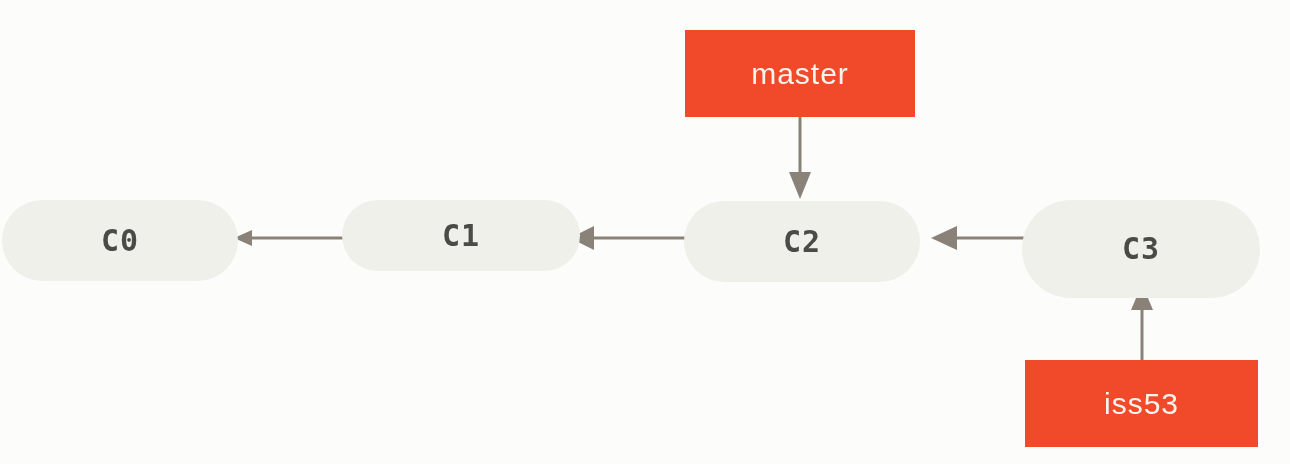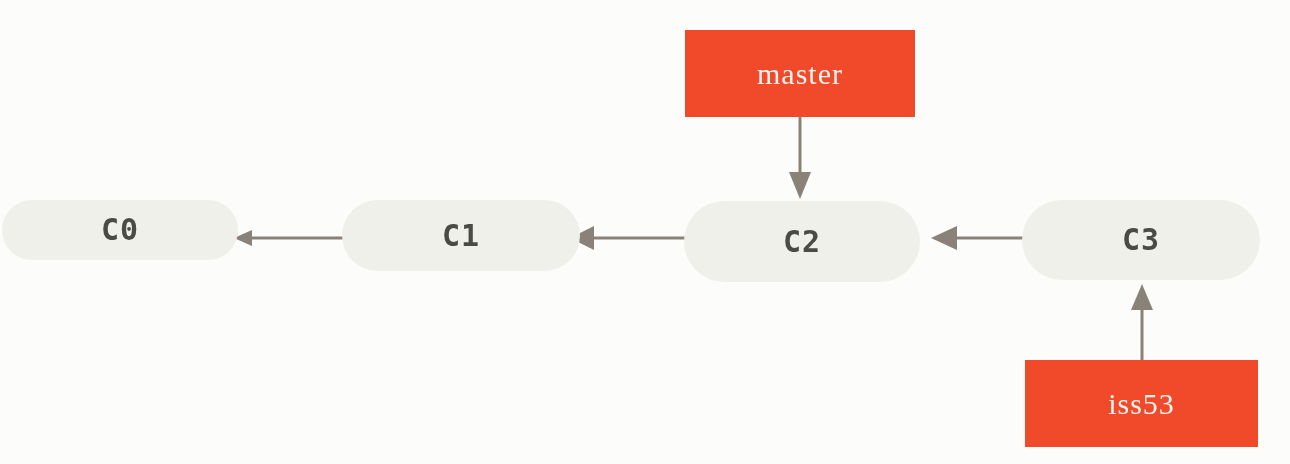--- a/index.html
+++ b/index.html
@@ -48,21 +48,21 @@
   }
   .branch-box {
     position: absolute;
     background: #f04a2a;
     display: flex;
     align-items: center;
     justify-content: center;
     box-sizing: border-box;
   }
   .branch-label {
-    font-family: Liberation Serif, serif;
+    font-family: Liberation Sans, sans-serif;
     font-size: 30px;
     font-weight: 400;
     color: #f7f3ef;
     letter-spacing: 1px;
     line-height: 1;
     user-select: none;
   }
 </style>
 </head>
 <body>
@@ -98,33 +98,33 @@
       <line x1="800" y1="117" x2="800" y2="176" stroke="#8a8279" stroke-width="3"></line>
       <path d="M789,172 L811,172 L800,199 Z" fill="#8a8279"></path>
     </g>
 
     <g>
       <line x1="1142" y1="360" x2="1142" y2="308" stroke="#8a8279" stroke-width="3"></line>
       <path d="M1131,310 L1153,310 L1142,284 Z" fill="#8a8279"></path>
     </g>
   </svg>
 
-  <div class="commit-node" style="left:2px; top:200px; width:236px; height:60px;">
+  <div class="commit-node" style="left:2px; top:200px; width:236px; height:81px;">
     <span class="commit-label">C0</span>
   </div>
 
   <div class="commit-node" style="left:342px; top:200px; width:238px; height:71px;">
     <span class="commit-label">C1</span>
   </div>
 
   <div class="commit-node" style="left:684px; top:201px; width:236px; height:81px;">
     <span class="commit-label">C2</span>
   </div>
 
-  <div class="commit-node" style="left:1022px; top:200px; width:238px; height:80px;">
+  <div class="commit-node" style="left:1022px; top:200px; width:238px; height:98px;">
     <span class="commit-label">C3</span>
   </div>
 
   <div class="branch-box" style="left:685px; top:30px; width:230px; height:87px;">
     <span class="branch-label">master</span>
   </div>
 
   <div class="branch-box" style="left:1025px; top:360px; width:233px; height:87px;">
     <span class="branch-label">iss53</span>
   </div>

